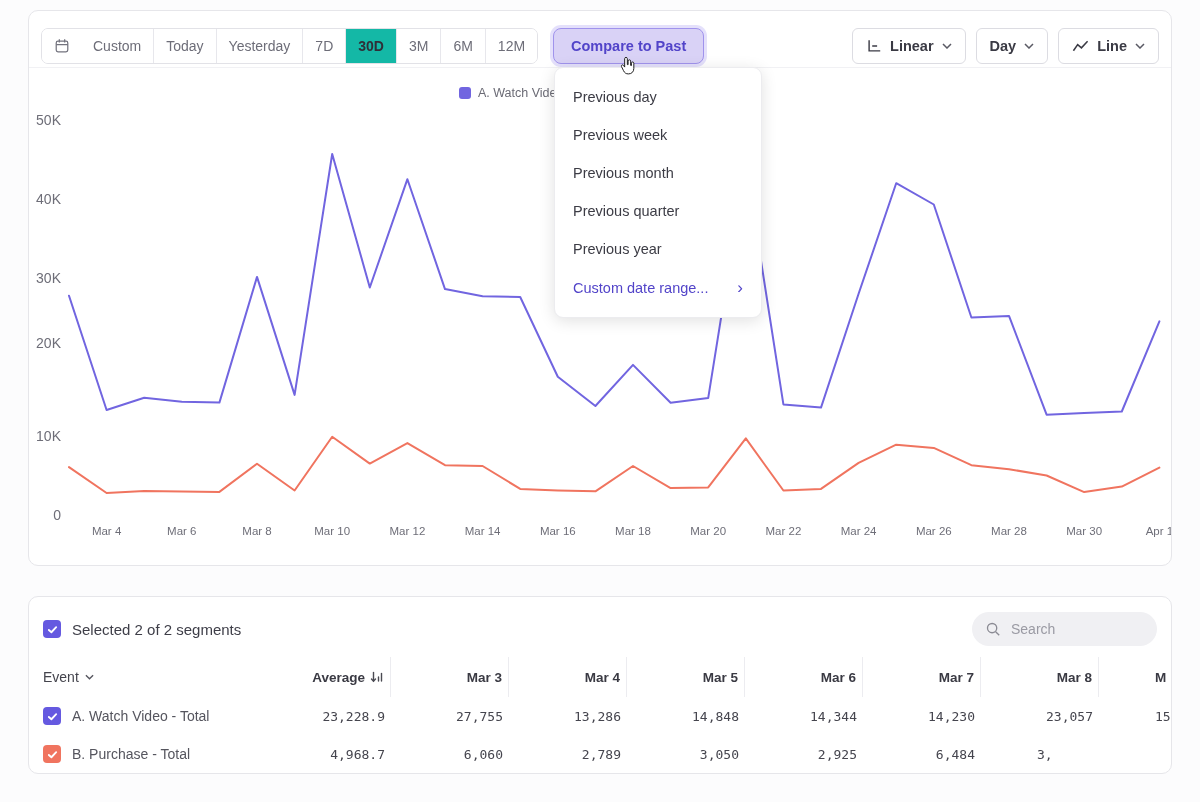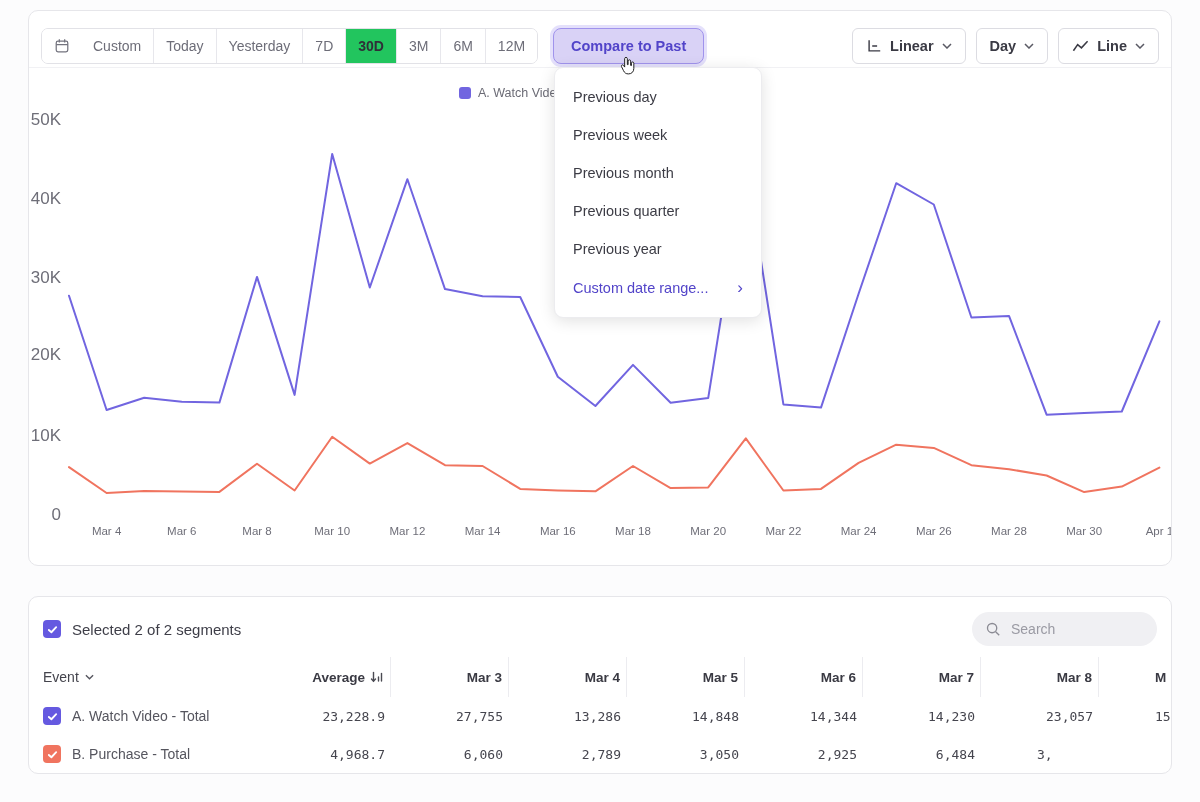--- a/index.html
+++ b/index.html
@@ -34,21 +34,21 @@
     display:inline-flex; align-items:stretch;
     border:1px solid #e2e2e7; border-radius:7px;
     overflow:hidden; height:36px; background:#fff;
   }
   .seg {
     display:inline-flex; align-items:center; gap:23px;
     padding:0 12px; background:#fff; border:none; cursor:pointer;
     font:14px "Liberation Sans",sans-serif; color:#6d6d78; white-space:nowrap;
   }
   .seg + .seg { border-left:1px solid #e7e7ec; }
-  .seg.selected { background:#22c55e; color:#2f2f38; font-weight:bold; }
+  .seg.selected { background:#14b8a6; color:#2f2f38; font-weight:bold; }
   .compare-btn {
     position:absolute; left:524px; top:17px; height:36px;
     border:1px solid #a093ec; border-radius:8px;
     background:var(--compare-bg,#d9d2f6);
     color:var(--accent,#5244c9);
     font:14.5px "Liberation Sans",sans-serif; font-weight:bold;
     padding:0 17px; cursor:pointer;
     box-shadow:0 0 0 3px rgba(130,115,235,0.22);
   }
   .right-controls { margin-left:auto; display:flex; gap:10px; }
@@ -65,21 +65,21 @@
   .chart-area { position:relative; height:497px; width:100%; }
   .chart-area svg.plot { position:absolute; left:0; top:0; }
   .legend {
     position:absolute; left:430px; top:18px; z-index:5;
     display:flex; align-items:center; gap:7px;
     font-size:12.5px; color:#6b6b75;
   }
   .legend-swatch { width:12px; height:12px; border-radius:3px; background:var(--series-a,#7165e0); display:inline-block; }
   .y-tick {
     position:absolute; left:0; width:32px; text-align:right;
-    font-size:17px; color:#6e6e78; line-height:16px;
+    font-size:14px; color:#6e6e78; line-height:16px;
   }
   .x-tick {
     position:absolute; top:457px; transform:translateX(-50%);
     font-size:11.5px; color:#6e6e78; white-space:nowrap;
   }
 
   
   .dropdown {
     position:absolute; left:525px; top:56px; width:208px; z-index:20;
     background:#fff; border:1px solid #ececef; border-radius:9px;
@@ -201,21 +201,21 @@
   </div>
 
   <div class="chart-area">
     <div class="legend">
       <span class="legend-swatch" style="background: rgb(113, 101, 224);"></span>
       <span>A. Watch Video - Total</span>
     </div>
     <div id="y-labels">
         <div class="y-tick" style="top: 439px;">0</div>
         <div class="y-tick" style="top: 360px;">10K</div>
-        <div class="y-tick" style="top: 279px;">20K</div>
+        <div class="y-tick" style="top: 267px;">20K</div>
         <div class="y-tick" style="top: 202px;">30K</div>
         <div class="y-tick" style="top: 123px;">40K</div>
         <div class="y-tick" style="top: 44px;">50K</div>
       </div>
     <svg class="plot" id="chart-svg" width="1142" height="497" viewBox="0 0 1142 497">
       <polyline id="line-0" fill="none" stroke-width="2" stroke-linejoin="round" stroke-linecap="round" points="40.0,227.7 77.6,342.0 115.2,329.7 152.8,333.7 190.4,334.6 228.0,208.9 265.6,326.9 303.2,86.0 340.8,219.5 378.4,111.2 416.0,221.1 453.6,228.2 491.2,229.0 528.8,308.8 566.4,338.0 604.0,296.9 641.6,334.8 679.2,330.1 716.8,95.4 754.4,336.4 792.0,339.6 829.6,225.8 867.2,115.2 904.8,136.5 942.4,249.5 980.0,247.9 1017.6,346.7 1055.2,345.1 1092.8,343.5 1130.4,253.4" stroke="#7165e0"></polyline>
       <polyline id="line-1" fill="none" stroke-width="2" stroke-linejoin="round" stroke-linecap="round" points="40.0,399.1 77.6,425.0 115.2,422.9 152.8,423.5 190.4,423.9 228.0,395.8 265.6,422.5 303.2,368.8 340.8,395.6 378.4,375.1 416.0,397.2 453.6,398.0 491.2,420.9 528.8,422.5 566.4,423.3 604.0,398.0 641.6,420.1 679.2,419.4 716.8,370.4 754.4,422.5 792.0,420.9 829.6,394.9 867.2,376.7 904.8,379.9 942.4,397.2 980.0,401.2 1017.6,407.5 1055.2,424.1 1092.8,418.6 1130.4,399.6" stroke="#f0745f"></polyline>
     </svg>
     <div id="x-labels">
         <div class="x-tick" style="left: 77.6px;">Mar 4</div>

